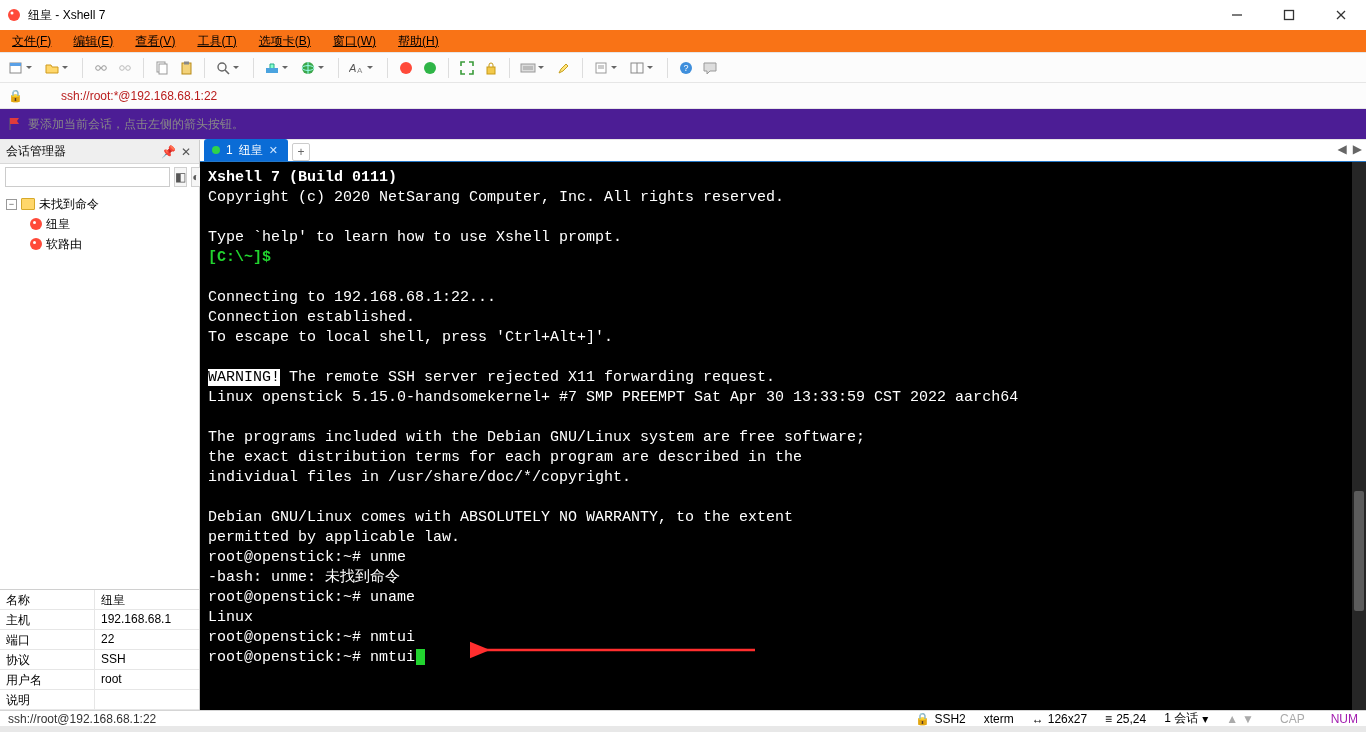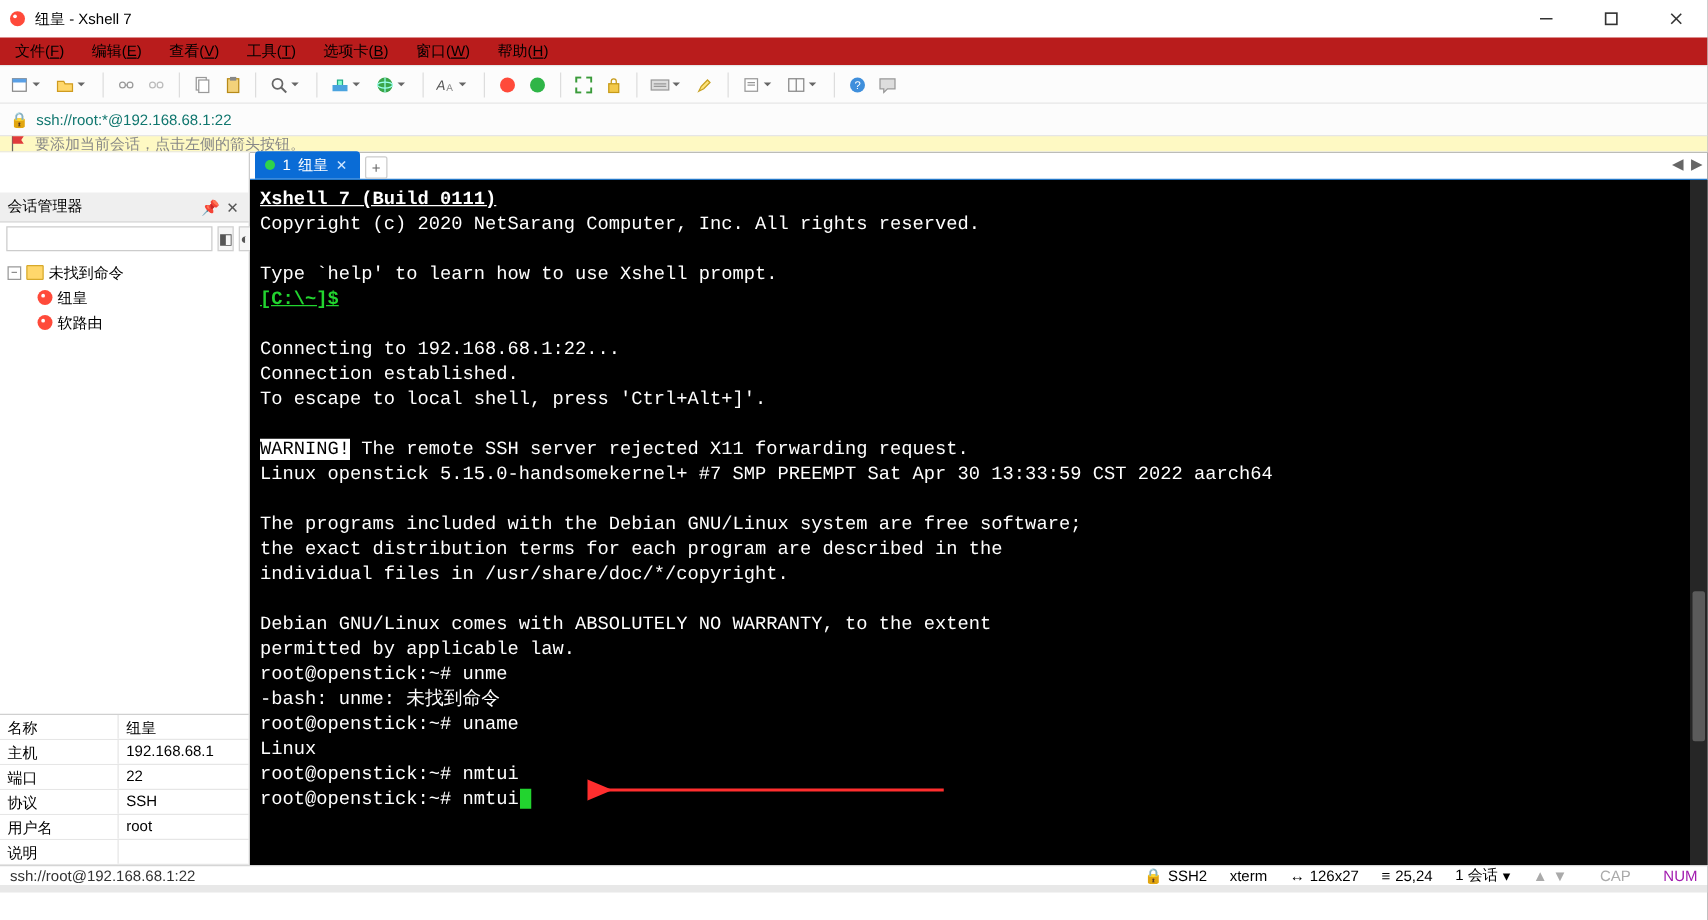--- a/index.html
+++ b/index.html
@@ -5,37 +5,37 @@
   * { box-sizing: border-box; margin: 0; padding: 0; }
   html, body { width: 1366px; height: 736px; overflow: hidden; font-family: "Microsoft YaHei", Tahoma, sans-serif; font-size: 12px; background: #fff; color: #000; }
   
   .titlebar { height: 30px; display: flex; align-items: center; padding: 0 6px; background: #fff; }
   .titlebar .app-icon { width: 16px; height: 16px; margin-right: 6px; display:flex;align-items:center;justify-content:center;}
   .titlebar .title-text { flex: 0 0 auto; }
   .titlebar .spacer { flex: 1; }
   .win-btns { display: flex; gap: 26px; margin-right: 6px; }
   .win-btn { width: 26px; height: 22px; display:flex; align-items:center; justify-content:center; color:#333; }
   
-  .menubar { height: 22px; display: flex; align-items: center; padding: 0 8px; gap: 14px; background: #b91c1c; }
+  .menubar { height: 22px; display: flex; align-items: center; padding: 0 8px; gap: 14px; background: #f97316; text-decoration: underline; }
   .menubar .menu-item { padding: 2px 4px; }
   .menu-item u { text-decoration: underline; }
   
   .toolbar { height: 30px; display: flex; align-items: center; padding: 0 6px; gap: 4px; border-top: 1px solid #e6e6e6; background:#fcfcfc; }
   .tb-btn { width: 20px; height: 20px; display:flex; align-items:center; justify-content:center; position:relative; }
   .tb-btn.dd::after{content:"";position:absolute;right:-6px;top:8px;border:3px solid transparent;border-top-color:#666;}
   .tb-sep { width:1px; height:20px; background:#ddd; margin:0 4px;}
   .addr-bar { height: 26px; display:flex; align-items:center; padding:0 8px; border-top:1px solid #e6e6e6; background:#fcfcfc;}
   .addr-bar .lock{color:#d8b030; margin-right:6px;}
-  .addr-text{ color:#0f766e;}
-  .hint-bar { height: 14px; display:flex; align-items:center; padding:0 8px; border-top:1px solid #e6e6e6; border-bottom:1px solid #e6e6e6; background:#fef9c3; color:#888;}
+  .addr-text{ color:#b91c1c;margin-left:32px;}
+  .hint-bar { height: 32px; display:flex; align-items:center; padding:0 8px; border-top:1px solid #e6e6e6; border-bottom:1px solid #e6e6e6; background:#4c1d95; color:#888;}
   .hint-bar .flag{ margin-right:6px; display:inline-flex;}
   
   .main { display:flex; height: 570px; }
   .sidebar { width: 200px; display:flex; flex-direction:column; border-right:1px solid #ccc; background:#fff;}
-  .panel-header { height:24px; background:#efefef; border-bottom:1px solid #d8d8d8; display:flex; align-items:center; padding:0 6px; font-size:12px;margin-top:32px;}
+  .panel-header { height:24px; background:#efefef; border-bottom:1px solid #d8d8d8; display:flex; align-items:center; padding:0 6px; font-size:12px;}
   .panel-header .hspacer{flex:1;}
   .panel-header .pin, .panel-header .x { width:14px; text-align:center; color:#555; margin-left:4px;}
   .search-row{ height:26px; display:flex; align-items:center; padding:3px 5px; gap:4px;}
   .search-in{ flex:1; border:1px solid #ccc; height:20px; padding:0 4px; font-size:12px;}
   .mini-btn{ width:20px;height:20px; border:1px solid #d0d0d0; background:#f6f6f6; display:flex;align-items:center;justify-content:center; color:#555;}
   .tree { flex:1; overflow:auto; padding:4px 2px;}
   .tree-row{ display:flex; align-items:center; height:20px; gap:4px; padding-left:4px;}
   .tree-row.indent1{ padding-left:28px;}
   .expander{ width:11px;height:11px; border:1px solid #999; display:flex;align-items:center;justify-content:center; font-size:9px; line-height:1; color:#555; background:#fff;}
   .folder-ic{ width:14px;height:12px; background:#ffd76b; border:1px solid #d7a92a; border-radius:1px;}
@@ -51,21 +51,21 @@
   .tab-strip{ height:22px; background:#fff; display:flex; align-items:flex-end; padding-left:4px; border-bottom:1px solid #2477c7; position:relative;}
   .tab{ height:22px; background:#0a6cd6; color:#fff; display:flex; align-items:center; padding:0 10px 0 8px; border-top-left-radius:3px; border-top-right-radius:3px; gap:6px; font-size:12px;}
   .tab .dot{ width:8px;height:8px;border-radius:50%; background:#2fd34b;}
   .tab .tab-x{ font-size:11px; color:#cfe6ff;}
   .tab-plus{ width:18px;height:18px; border:1px solid #ccc; margin-left:4px; display:flex;align-items:center;justify-content:center; color:#666; background:#fff; border-radius:2px;}
   .tab-nav{ position:absolute; right:4px; top:2px; display:flex; gap:6px; color:#666;}
   .terminal{ flex:1; background:#000; color:#fff; font-family: Consolas, "Courier New", monospace; font-size:15px; line-height:20px; padding:6px 4px 6px 8px; white-space:pre; overflow:hidden; position:relative;}
   .term-scroll{ position:absolute; right:0; top:0; bottom:0; width:14px; background:#262626;}
   .term-scroll .thumb{ position:absolute; left:2px; right:2px; top:60%; height:120px; background:#5b5b5b; border-radius:2px;}
   .g{ color:#22d42f; }
-  .bold{ font-weight:bold;text-decoration:underline;}
+  .bold{ font-weight:bold;}
   .inv{ background:#fff; color:#000;margin-top:25px; }
   .cursor{ display:inline-block; width:9px; height:16px; background:#22d42f; vertical-align:middle; margin-left:1px;}
   .arrow-annot{ position:absolute; }
   
   .statusbar{ height:16px; border-top:1px solid #d5d5d5; background:#fff; display:flex; align-items:center; padding:0 8px; font-size:12px; gap:18px;}
   .statusbar .s-left{ flex:0 0 auto; color:#333;}
   .statusbar .s-spacer{flex:1;}
   .st-seg{ display:flex; align-items:center; gap:4px;}
   .lock-sm{ color:#d8b030;}
   .cap-num{ color:#aaa; margin-left:8px;}

